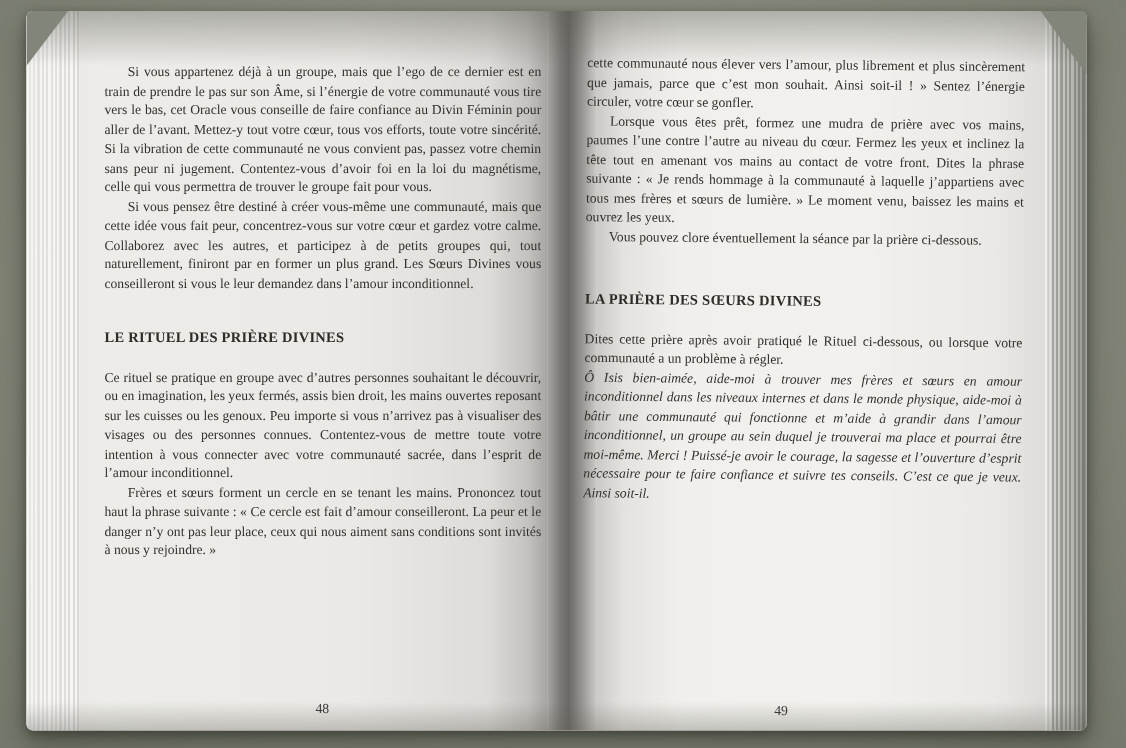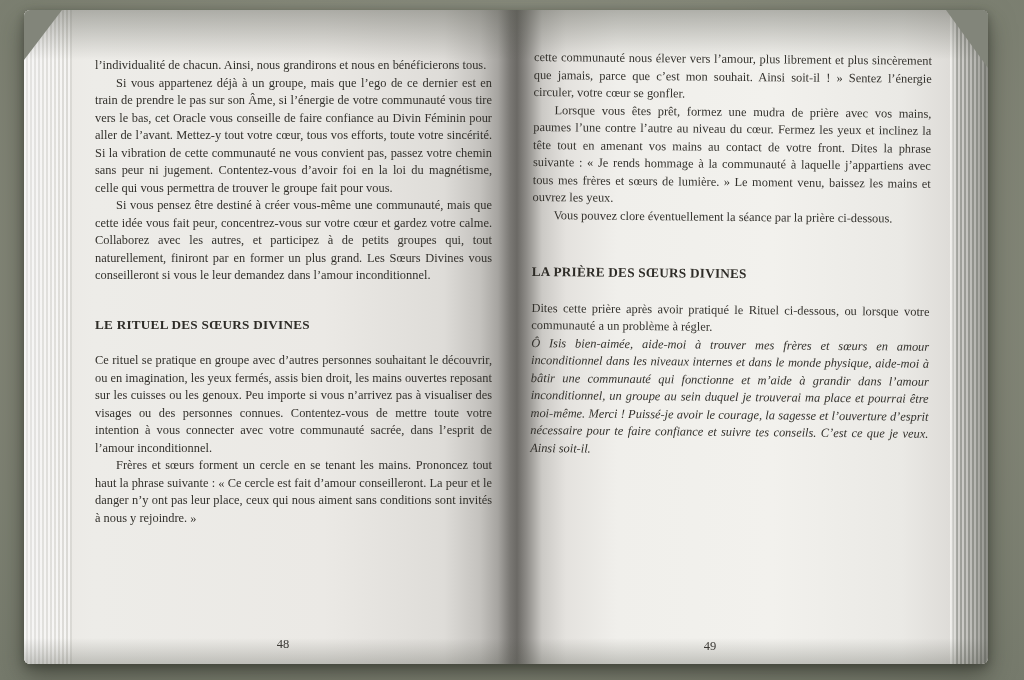--- a/index.html
+++ b/index.html
@@ -70,43 +70,42 @@
   .indent{text-indent:1.7em;}
   .heading{
     font-size:13.2px;font-weight:bold;letter-spacing:.25px;
     margin:31px 0 19px 0;text-align:left;line-height:17.5px;color:#2e2c27;
   }
   .heading-right{margin-top:39px;}
   .prayer{font-style:italic;margin-top:20px;}
   .page-num{
     position:absolute;font-size:12.5px;color:#3a3834;text-align:center;
   }
-  .pn-left{left:85px;width:396px;top:637px;}
+  .pn-left{left:95px;width:396px;top:637px;}
   .pn-right{left:534px;width:352px;top:639px;}
 </style>
 </head>
 <body>
 
 <div class="book">
   <div class="page-left"></div>
   <div class="left-edge-stack"></div>
   <div class="gutter"></div>
   <div class="page-right"></div>
   <div class="fore-edge"></div>
   <div class="top-shade"></div>
   <div class="bottom-shade"></div>
   <div class="corner-tl"></div>
   <div class="corner-tr"></div>
 </div>
 
 <div class="text-col text-left">
-  <p>l’individualité de chacun. Ainsi, nous grandirons et nous en bénéficierons tous.</p>
   <p class="indent">Si vous appartenez déjà à un groupe, mais que l’ego de ce dernier est en train de prendre le pas sur son Âme, si l’énergie de votre communauté vous tire vers le bas, cet Oracle vous conseille de faire confiance au Divin Féminin pour aller de l’avant. Mettez-y tout votre cœur, tous vos efforts, toute votre sincérité. Si la vibration de cette communauté ne vous convient pas, passez votre chemin sans peur ni jugement. Contentez-vous d’avoir foi en la loi du magnétisme, celle qui vous permettra de trouver le groupe fait pour vous.</p>
   <p class="indent">Si vous pensez être destiné à créer vous-même une communauté, mais que cette idée vous fait peur, concentrez-vous sur votre cœur et gardez votre calme. Collaborez avec les autres, et participez à de petits groupes qui, tout naturellement, finiront par en former un plus grand. Les Sœurs Divines vous conseilleront si vous le leur demandez dans l’amour inconditionnel.</p>
-  <h2 class="heading">LE RITUEL DES SŒURS DIVINES</h2>
+  <h2 class="heading">LE RITUEL DES PRIÈRE DIVINES</h2>
   <p>Ce rituel se pratique en groupe avec d’autres personnes souhaitant le découvrir, ou en imagination, les yeux fermés, assis bien droit, les mains ouvertes reposant sur les cuisses ou les genoux. Peu importe si vous n’arrivez pas à visualiser des visages ou des personnes connues. Contentez-vous de mettre toute votre intention à vous connecter avec votre communauté sacrée, dans l’esprit de l’amour inconditionnel.</p>
   <p class="indent">Frères et sœurs forment un cercle en se tenant les mains. Prononcez tout haut la phrase suivante : « Ce cercle est fait d’amour conseilleront. La peur et le danger n’y ont pas leur place, ceux qui nous aiment sans conditions sont invités à nous y rejoindre. »</p>
 </div>
 
 <div class="text-col text-right">
   <p>cette communauté nous élever vers l’amour, plus librement et plus sincèrement que jamais, parce que c’est mon souhait. Ainsi soit-il ! » Sentez l’énergie circuler, votre cœur se gonfler.</p>
   <p class="indent">Lorsque vous êtes prêt, formez une mudra de prière avec vos mains, paumes l’une contre l’autre au niveau du cœur. Fermez les yeux et inclinez la tête tout en amenant vos mains au contact de votre front. Dites la phrase suivante : « Je rends hommage à la communauté à laquelle j’appartiens avec tous mes frères et sœurs de lumière. » Le moment venu, baissez les mains et ouvrez les yeux.</p>
   <p class="indent">Vous pouvez clore éventuellement la séance par la prière ci-dessous.</p>
   <h2 class="heading heading-right">LA PRIÈRE DES SŒURS DIVINES</h2>
   <p>Dites cette prière après avoir pratiqué le Rituel ci-dessous, ou lorsque votre communauté a un problème à régler.</p>

